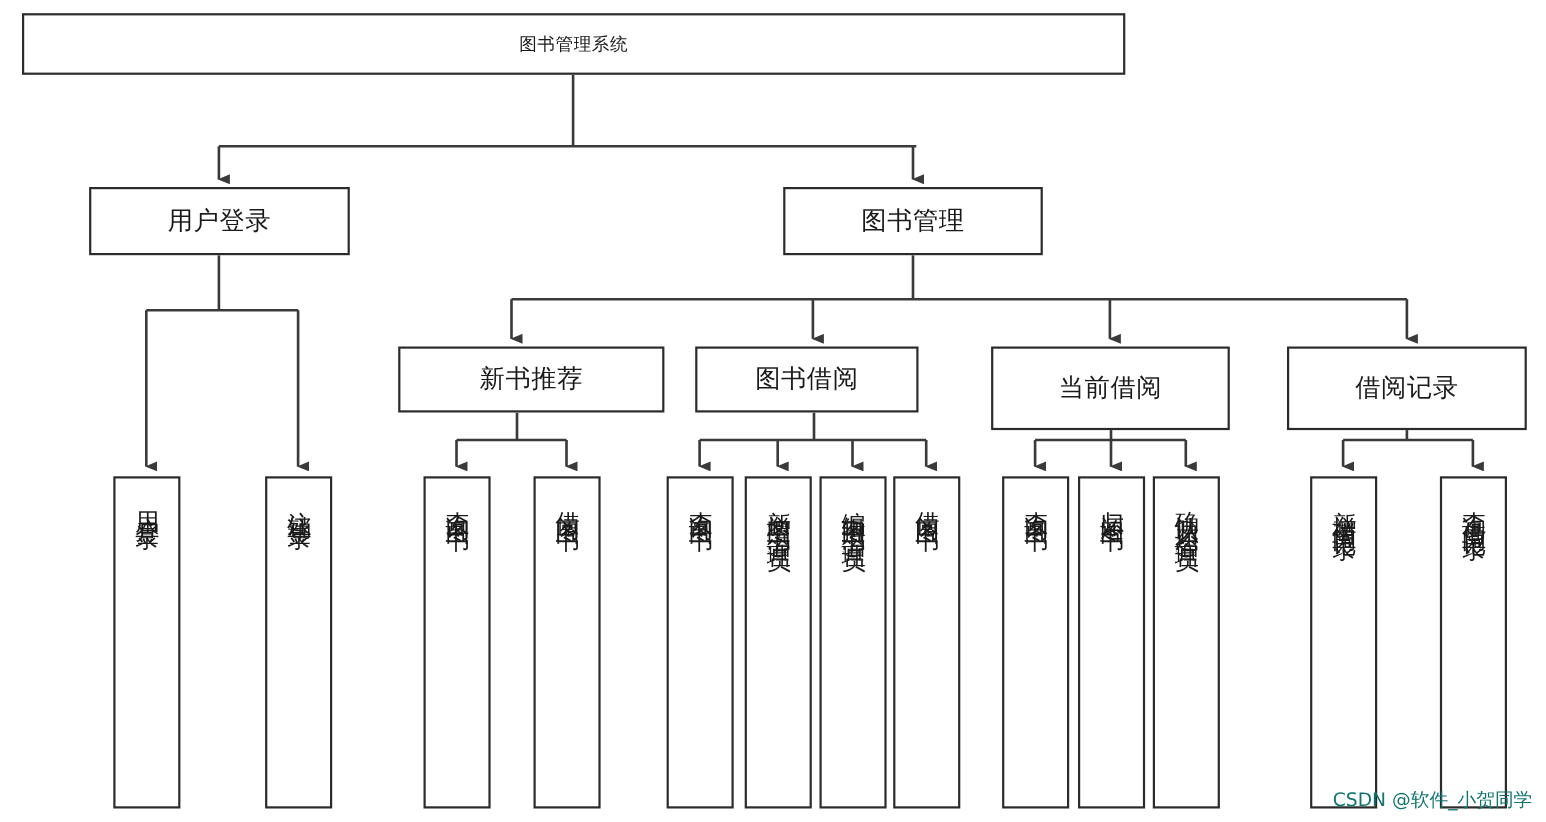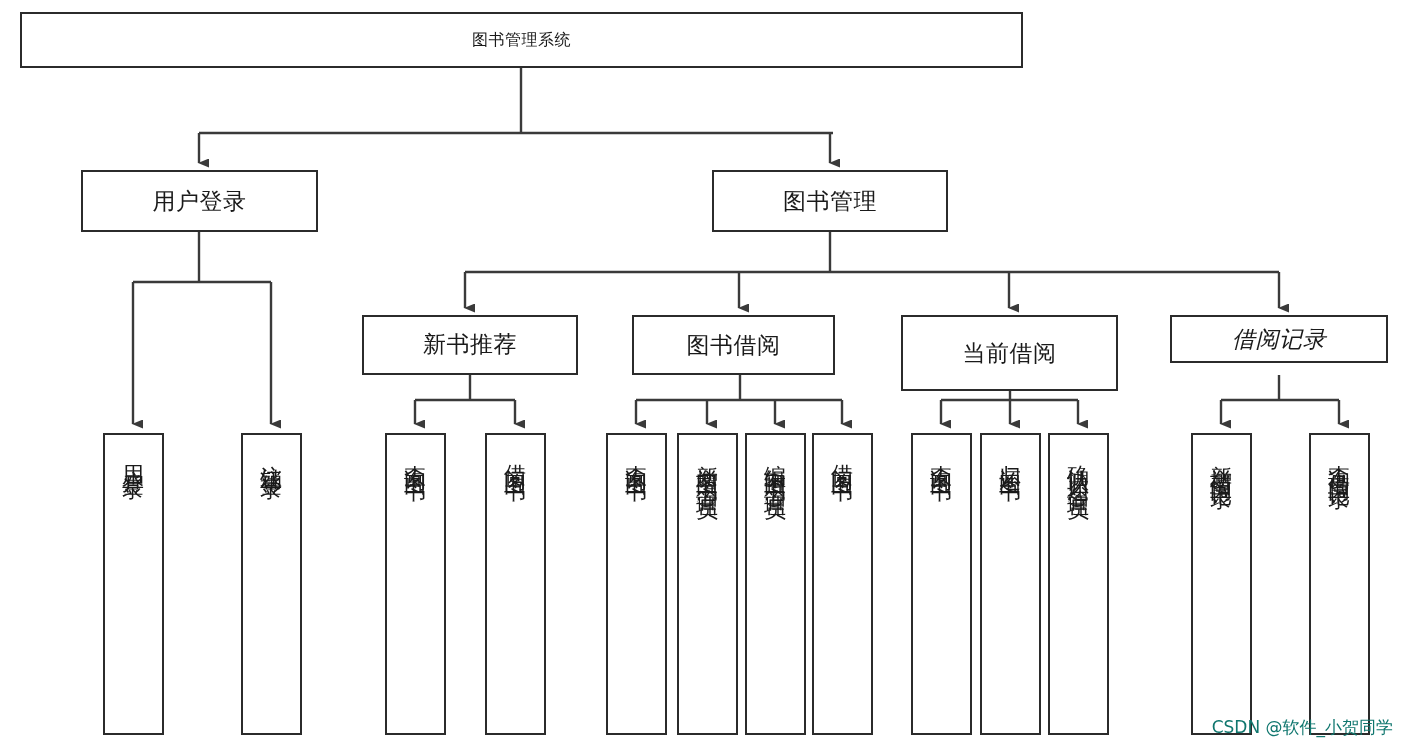--- a/index.html
+++ b/index.html
@@ -135,33 +135,33 @@
   </div>
 
   <div class="node horiz" style="left:81px; top:170px; width:237px; height:62px;">
     <span class="node-label">用户登录</span>
   </div>
 
   <div class="node horiz" style="left:712px; top:170px; width:236px; height:62px;">
     <span class="node-label">图书管理</span>
   </div>
 
-  <div class="node horiz" style="left:362px; top:315px; width:216px; height:60px;font-family:Liberation Serif, serif;">
+  <div class="node horiz" style="left:362px; top:315px; width:242px; height:60px;">
     <span class="node-label">新书推荐</span>
   </div>
 
   <div class="node horiz" style="left:632px; top:315px; width:203px; height:60px;justify-content:center;">
     <span class="node-label">图书借阅</span>
   </div>
 
   <div class="node horiz" style="left:901px; top:315px; width:217px; height:76px;">
     <span class="node-label">当前借阅</span>
   </div>
 
-  <div class="node horiz" style="left:1170px; top:315px; width:218px; height:48px;font-style:italic;">
+  <div class="node horiz" style="left:1170px; top:315px; width:218px; height:76px;">
     <span class="node-label">借阅记录</span>
   </div>
 
   <div class="node leaf" style="left:103px; top:433px; width:61px; height:302px;">
     <span class="node-label">用户登录</span>
   </div>
 
   <div class="node leaf" style="left:241px; top:433px; width:61px; height:302px;">
     <span class="node-label">注销登录</span>
   </div>

